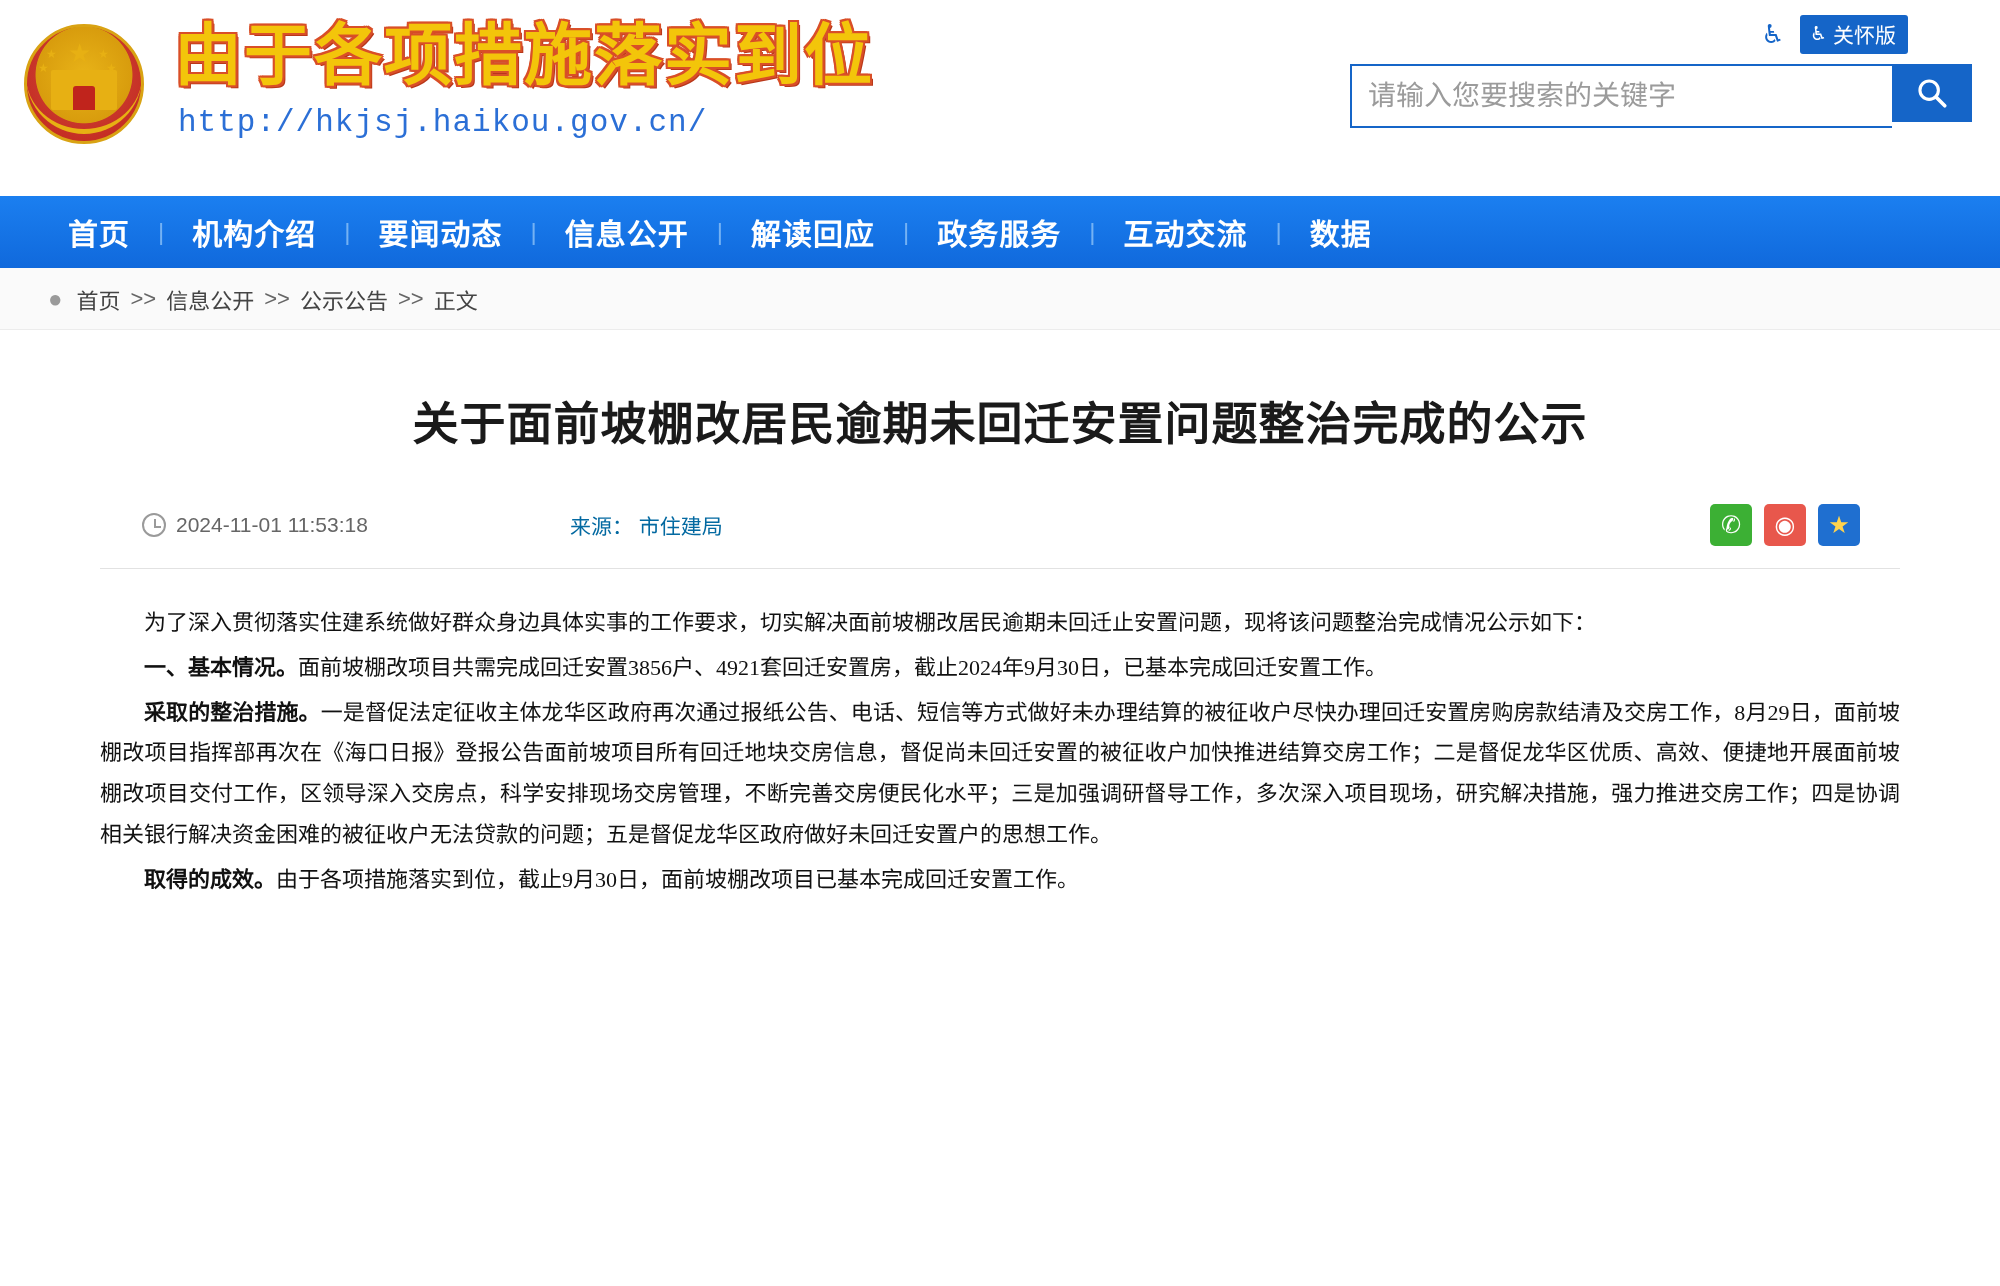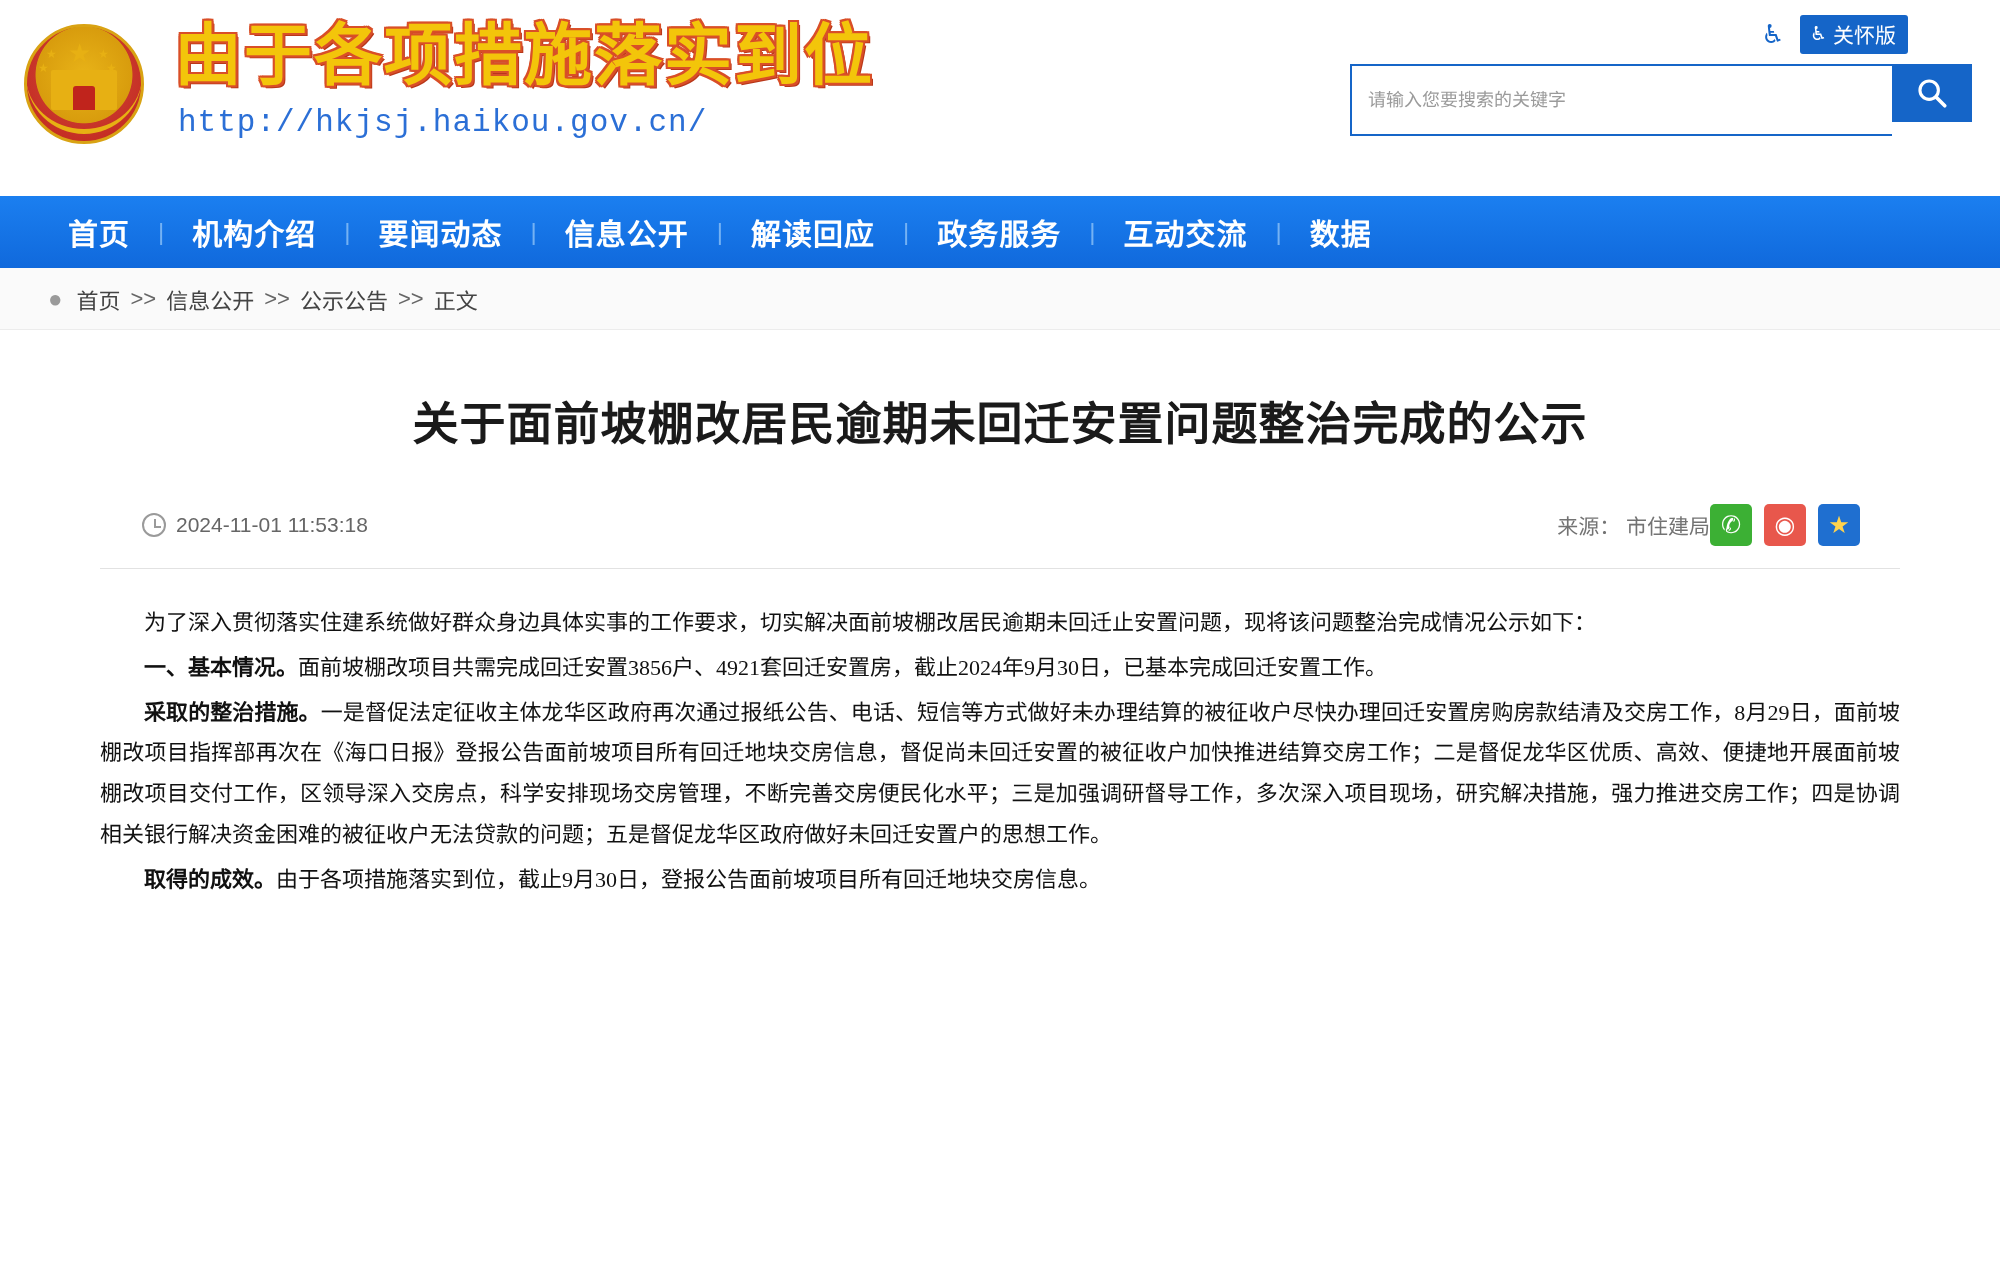--- a/index.html
+++ b/index.html
@@ -143,23 +143,23 @@
     margin-top: 6px;
     display: flex;
     height: 58px;
     width: 622px;
     margin-left: auto;
   }
   .search-input {
     flex: 1 1 auto;
     border: 2px solid #1565c8;
     border-right: none;
-    height: 72px;
+    height: 64px;
     padding: 16px 16px;
-    font-size: 18px;
+    font-size: 28px;
     color: #333;
     outline: none;
     background: #fff;
   }
   .search-input::placeholder { color: #9b9b9b; }
   .search-btn {
     flex: 0 0 80px;
     height: 58px;
     background: #1565c8;
     border: 2px solid #1565c8;
@@ -254,22 +254,22 @@
     display: inline-block;
   }
   .clock::before {
     content:""; position:absolute; left:10px; top:4px; width:2px; height:8px; background:#9a9a9a;
   }
   .clock::after {
     content:""; position:absolute; left:10px; top:11px; width:7px; height:2px; background:#9a9a9a;
   }
   .meta .source {
     flex: 1 1 auto;
-    text-align: right;
-    color: #737373;
+    text-align: left;
+    color: #0369a1;
   }
   .meta .share {
     display: flex;
     gap: 12px;
     align-items: center;
     padding-right: 40px;
   }
   .sicon {
     width: 42px; height: 42px;
     border-radius: 5px;
@@ -394,18 +394,18 @@
       <p>
         <b></b><span>为了深入贯彻落实住建系统做好群众身边具体实事的工作要求，切实解决面前坡棚改居民逾期未回迁止安置问题，现将该问题整治完成情况公示如下：</span>
       </p>
       <p>
         <b>一、基本情况。</b><span>面前坡棚改项目共需完成回迁安置3856户、4921套回迁安置房，截止2024年9月30日，已基本完成回迁安置工作。</span>
       </p>
       <p>
         <b>采取的整治措施。</b><span>一是督促法定征收主体龙华区政府再次通过报纸公告、电话、短信等方式做好未办理结算的被征收户尽快办理回迁安置房购房款结清及交房工作，8月29日，面前坡棚改项目指挥部再次在《海口日报》登报公告面前坡项目所有回迁地块交房信息，督促尚未回迁安置的被征收户加快推进结算交房工作；二是督促龙华区优质、高效、便捷地开展面前坡棚改项目交付工作，区领导深入交房点，科学安排现场交房管理，不断完善交房便民化水平；三是加强调研督导工作，多次深入项目现场，研究解决措施，强力推进交房工作；四是协调相关银行解决资金困难的被征收户无法贷款的问题；五是督促龙华区政府做好未回迁安置户的思想工作。</span>
       </p>
       <p>
-        <b>取得的成效。</b><span>由于各项措施落实到位，截止9月30日，登报公告面前坡项目所有回迁地块交房信息。</span>
+        <b>取得的成效。</b><span>由于各项措施落实到位，截止9月30日，面前坡棚改项目已基本完成回迁安置工作。</span>
       </p>
     </div>
   </div>
 
 </div>
 
 </body></html>

